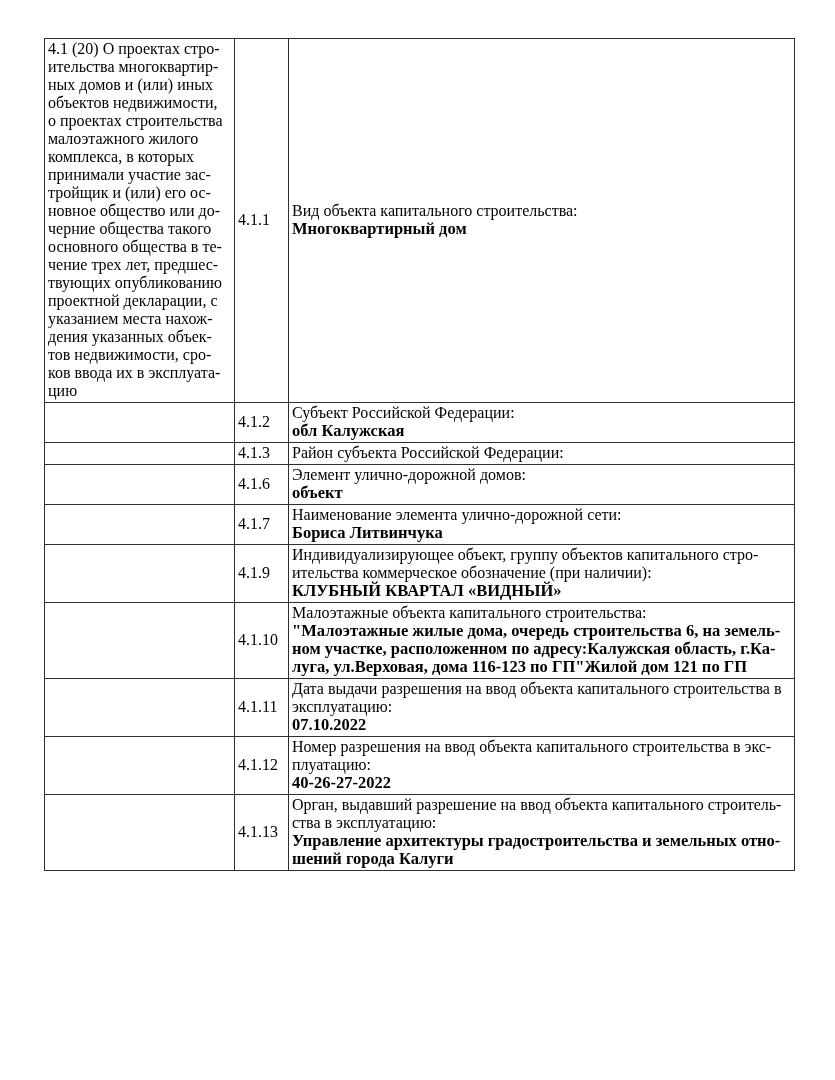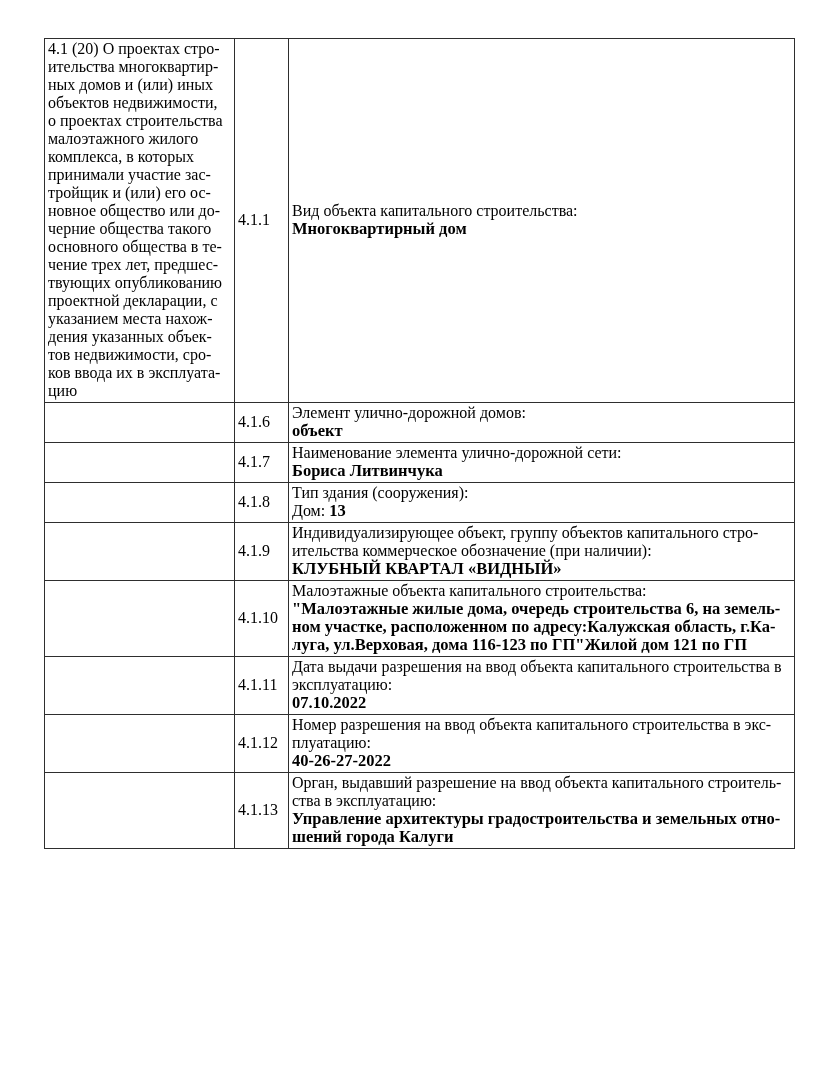--- a/index.html
+++ b/index.html
@@ -85,40 +85,47 @@
 цию</div>
         </td>
         <td class="c2">4.1.1</td>
         <td class="c3">
           <div class="label">Вид объекта капитального строительства:</div>
           <div class="value"><span class="prefix"></span><span>Многоквартирный дом</span></div>
         </td>
       </tr>
       <tr>
         <td class="c1"></td>
+        <td class="c2">4.1.2</td>
+        <td class="c3">
+          <div class="label">Субъект Российской Федерации:</div>
+          <div class="value"><span class="prefix"></span><span>обл Калужская</span></div>
+        </td>
+      </tr>
+      <tr>
+        <td class="c1"></td>
+        <td class="c2">4.1.3</td>
+        <td class="c3">
+          <div class="label">Район субъекта Российской Федерации:</div>
+        </td>
+      </tr>
+      <tr>
+        <td class="c1"></td>
         <td class="c2">4.1.6</td>
         <td class="c3">
           <div class="label">Элемент улично-дорожной домов:</div>
           <div class="value"><span class="prefix"></span><span>объект</span></div>
         </td>
       </tr>
       <tr>
         <td class="c1"></td>
         <td class="c2">4.1.7</td>
         <td class="c3">
           <div class="label">Наименование элемента улично-дорожной сети:</div>
           <div class="value"><span class="prefix"></span><span>Бориса Литвинчука</span></div>
-        </td>
-      </tr>
-      <tr>
-        <td class="c1"></td>
-        <td class="c2">4.1.8</td>
-        <td class="c3">
-          <div class="label">Тип здания (сооружения):</div>
-          <div class="value"><span class="prefix">Дом: </span><span>13</span></div>
         </td>
       </tr>
       <tr>
         <td class="c1"></td>
         <td class="c2">4.1.9</td>
         <td class="c3">
           <div class="label">Индивидуализирующее объект, группу объектов капитального стро-
 ительства коммерческое обозначение (при наличии):</div>
           <div class="value"><span class="prefix"></span><span>КЛУБНЫЙ КВАРТАЛ «ВИДНЫЙ»</span></div>
         </td>

